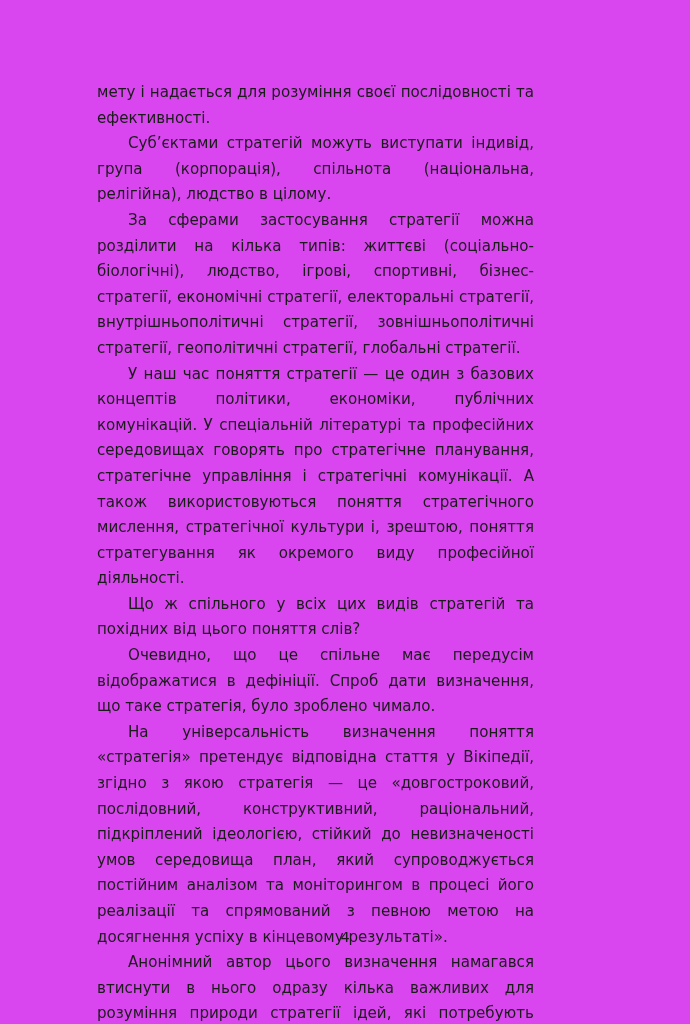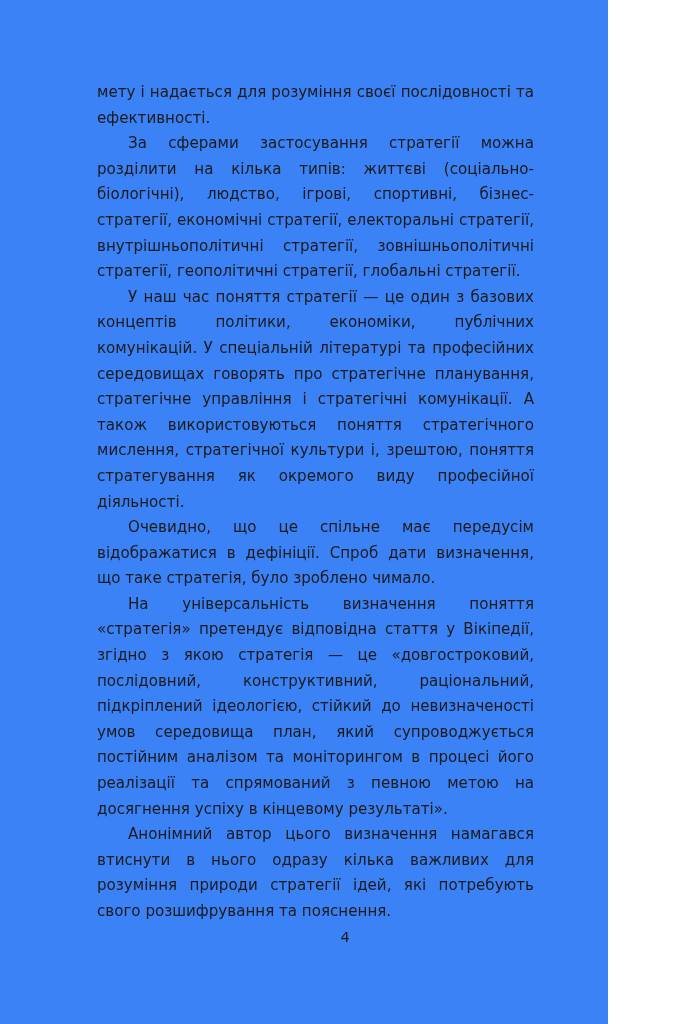--- a/index.html
+++ b/index.html
@@ -13,23 +13,23 @@
     height: 1024px;
     position: relative;
     font-family: "DejaVu Sans", "Liberation Sans", sans-serif;
     color: #1a1a1a;
     overflow: hidden;
   }
   .page {
     position: absolute;
     top: 0;
     left: 0;
-    width: 608px;
+    width: 690px;
     height: 1024px;
-    background: #3b82f6;
+    background: #d946ef;
   }
   .text-block {
     position: absolute;
     left: 97px;
     top: 80px;
     width: 437px;
     text-align: justify;
     text-justify: inter-word;
     font-size: 15.1px;
     line-height: 25.6px;
@@ -56,22 +56,24 @@
     color: #1b1b1b;
   }
 </style>
 </head>
 <body>
 
 <div class="page">
 
   <div class="text-block">
     <p class="para no-indent">мету і надається для розуміння своєї послідовності та ефективності.</p>
+    <p class="para">Суб’єктами стратегій можуть виступати індивід, група (корпорація), спільнота (національна, релігійна), людство в цілому.</p>
     <p class="para">За сферами застосування стратегії можна розділити на кілька типів: життєві (соціально-біологічні), людство, ігрові, спортивні, бізнес-стратегії, економічні стратегії, електоральні стратегії, внутрішньополітичні стратегії, зовнішньополітичні стратегії, геополітичні стратегії, глобальні стратегії.</p>
     <p class="para">У наш час поняття стратегії — це один з базових концептів політики, економіки, публічних комунікацій. У спеціальній літературі та професійних середовищах говорять про стратегічне планування, стратегічне управління і стратегічні комунікації. А також використовуються поняття стратегічного мислення, стратегічної культури і, зрештою, поняття стратегування як окремого виду професійної діяльності.</p>
+    <p class="para">Що ж спільного у всіх цих видів стратегій та похідних від цього поняття слів?</p>
     <p class="para">Очевидно, що це спільне має передусім відображатися в дефініції. Спроб дати визначення, що таке стратегія, було зроблено чимало.</p>
     <p class="para">На універсальність визначення поняття «стратегія» претендує відповідна стаття у Вікіпедії, згідно з якою стратегія — це «довгостроковий, послідовний, конструктивний, раціональний, підкріплений ідеологією, стійкий до невизначеності умов середовища план, який супроводжується постійним аналізом та моніторингом в процесі його реалізації та спрямований з певною метою на досягнення успіху в кінцевому результаті».</p>
     <p class="para">Анонімний автор цього визначення намагався втиснути в нього одразу кілька важливих для розуміння природи стратегії ідей, які потребують свого розшифрування та пояснення.</p>
   </div>
 
   <div class="page-number">4</div>
 
 </div>
 
 </body></html>

